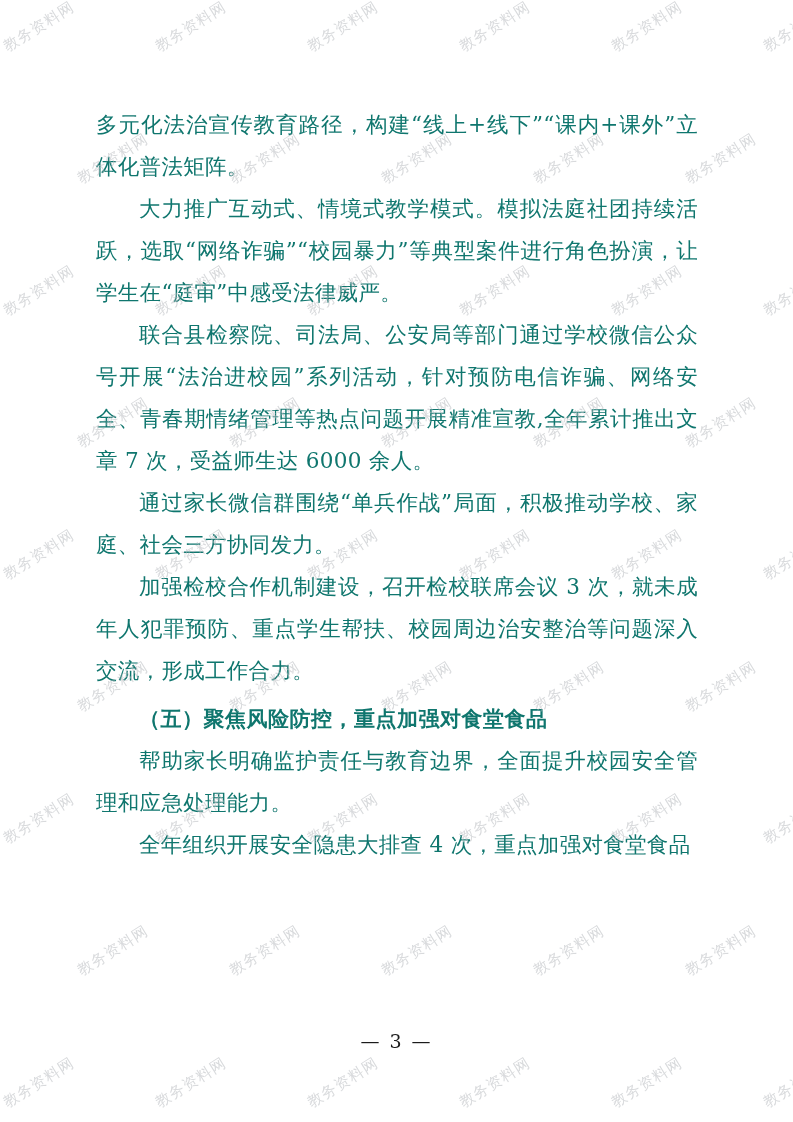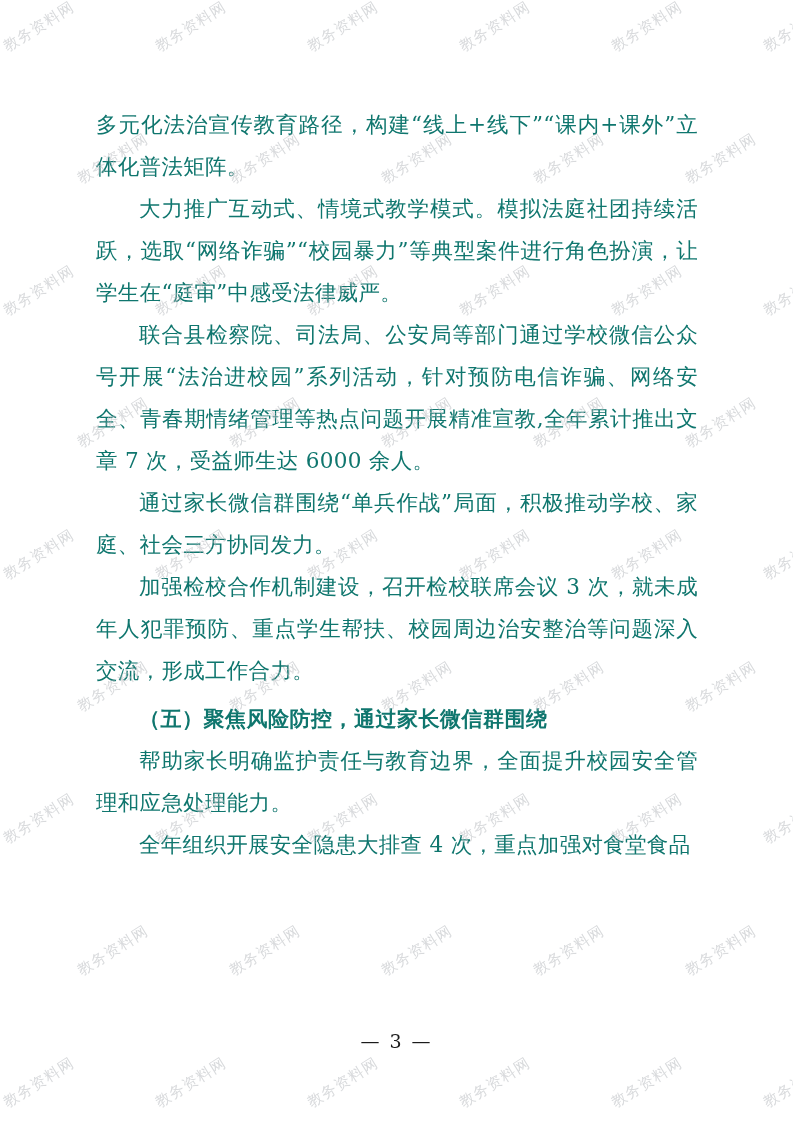--- a/index.html
+++ b/index.html
@@ -87,21 +87,21 @@
 
 <div id="page">
   <div id="doc-body">
 
     <p class="">多元化法治宣传教育路径，构建“线上+线下”“课内+课外”立体化普法矩阵。</p>
     <p class="indent">大力推广互动式、情境式教学模式。模拟法庭社团持续活跃，选取“网络诈骗”“校园暴力”等典型案件进行角色扮演，让学生在“庭审”中感受法律威严。</p>
     <p class="indent">联合县检察院、司法局、公安局等部门通过学校微信公众号开展“法治进校园”系列活动，针对预防电信诈骗、网络安全、青春期情绪管理等热点问题开展精准宣教,全年累计推出文章 7 次，受益师生达 6000 余人。</p>
     <p class="indent">通过家长微信群围绕“单兵作战”局面，积极推动学校、家庭、社会三方协同发力。</p>
     <p class="indent">加强检校合作机制建设，召开检校联席会议 3 次，就未成年人犯罪预防、重点学生帮扶、校园周边治安整治等问题深入交流，形成工作合力。</p>
     <div class="spacer-small"></div>
-    <p class="heading">（五）聚焦风险防控，通过家长微信群围绕</p>
+    <p class="heading">（五）聚焦风险防控，重点加强对食堂食品</p>
     <p class="indent">帮助家长明确监护责任与教育边界，全面提升校园安全管理和应急处理能力。</p>
     <p class="indent">全年组织开展安全隐患大排查 4 次，重点加强对食堂食品</p>
 
   </div>
 
   <div id="page-number">— 3 —</div>
 </div>
 
 <div id="watermark-layer">
     <span class="wm" style="left: 0px; top: 40px;">教务资料网</span>

